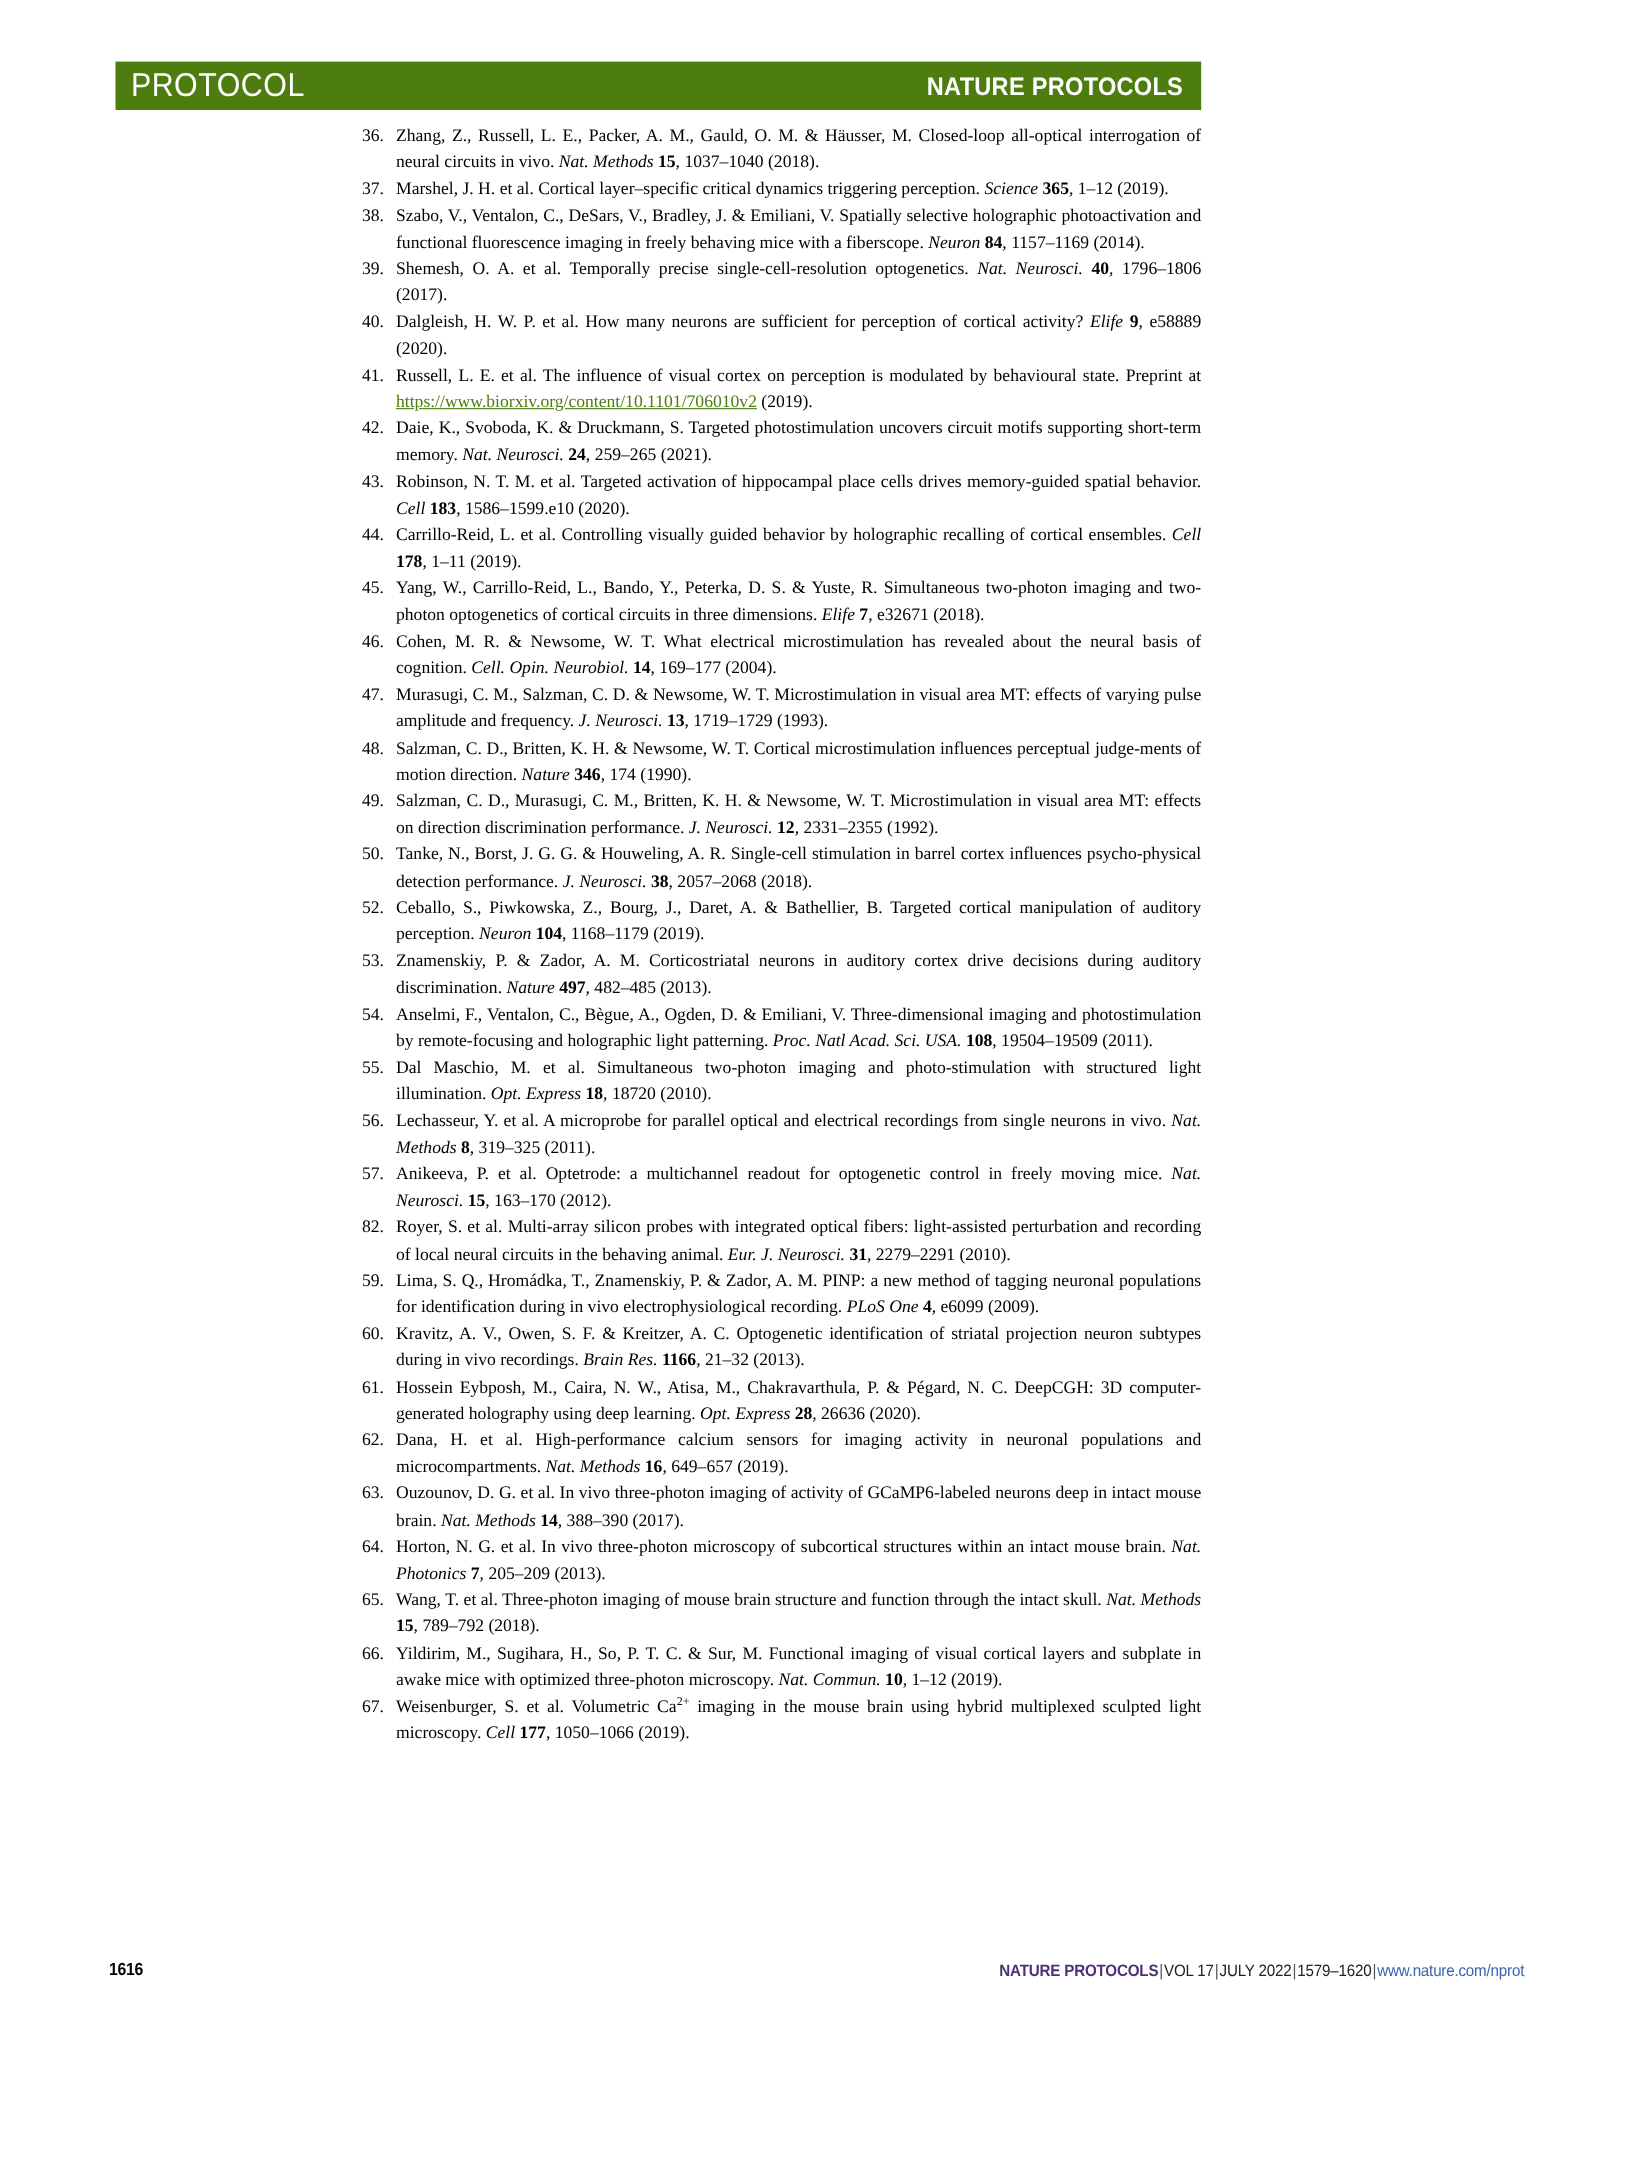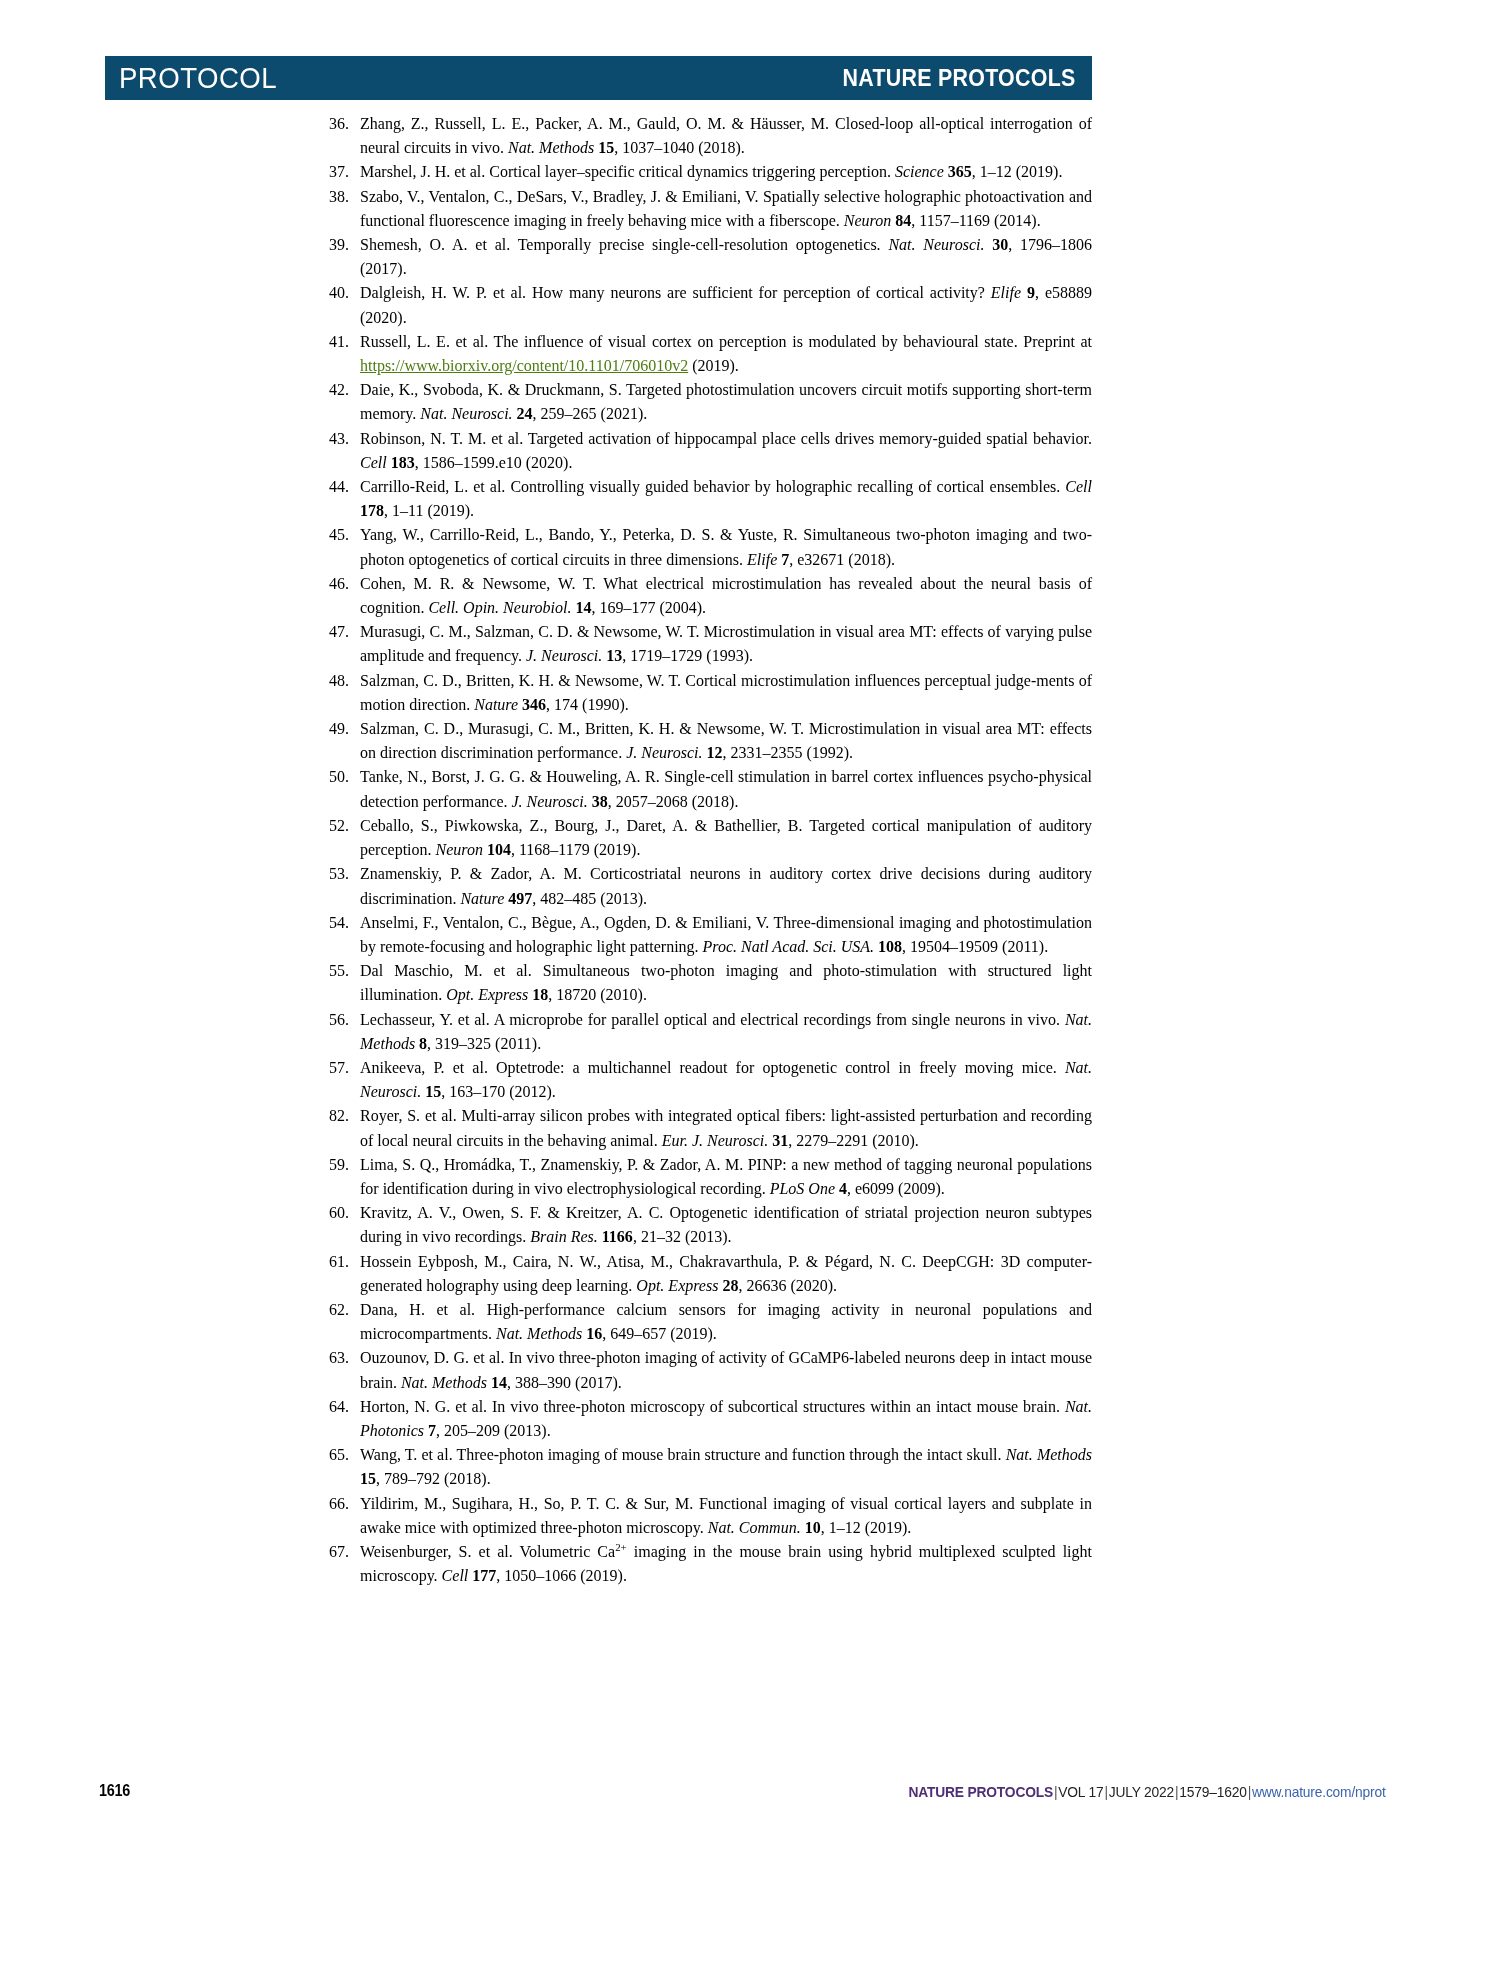--- a/index.html
+++ b/index.html
@@ -16,21 +16,21 @@
     overflow: hidden;
   }
 
   
   #header-bar {
     position: absolute;
     left: 105px;
     top: 56px;
     width: 987px;
     height: 44px;
-    background: #0c4a6e;
+    background: #4d7c0f;
     display: flex;
     align-items: center;
     justify-content: space-between;
     box-sizing: border-box;
     padding: 0 16px 0 14px;
   }
   #header-bar .hdr-left {
     color: #ffffff;
     font-family: "Liberation Sans", "DejaVu Sans", sans-serif;
     font-size: 30px;
@@ -138,21 +138,21 @@
     <div class="ref-item">
       <div class="ref-num">37.</div>
       <div class="ref-body">Marshel, J. H. et al. Cortical layer–specific critical dynamics triggering perception. <i>Science</i> <b>365</b>, 1–12 (2019).</div>
     </div>
     <div class="ref-item">
       <div class="ref-num">38.</div>
       <div class="ref-body">Szabo, V., Ventalon, C., DeSars, V., Bradley, J. &amp; Emiliani, V. Spatially selective holographic photoactivation and functional fluorescence imaging in freely behaving mice with a fiberscope. <i>Neuron</i> <b>84</b>, 1157–1169 (2014).</div>
     </div>
     <div class="ref-item">
       <div class="ref-num">39.</div>
-      <div class="ref-body">Shemesh, O. A. et al. Temporally precise single-cell-resolution optogenetics. <i>Nat. Neurosci.</i> <b>30</b>, 1796–1806 (2017).</div>
+      <div class="ref-body">Shemesh, O. A. et al. Temporally precise single-cell-resolution optogenetics. <i>Nat. Neurosci.</i> <b>40</b>, 1796–1806 (2017).</div>
     </div>
     <div class="ref-item">
       <div class="ref-num">40.</div>
       <div class="ref-body">Dalgleish, H. W. P. et al. How many neurons are sufficient for perception of cortical activity? <i>Elife</i> <b>9</b>, e58889 (2020).</div>
     </div>
     <div class="ref-item">
       <div class="ref-num">41.</div>
       <div class="ref-body">Russell, L. E. et al. The influence of visual cortex on perception is modulated by behavioural state. Preprint at <span class="ref-link">https://www.biorxiv.org/content/10.1101/706010v2</span> (2019).</div>
     </div>
     <div class="ref-item">

